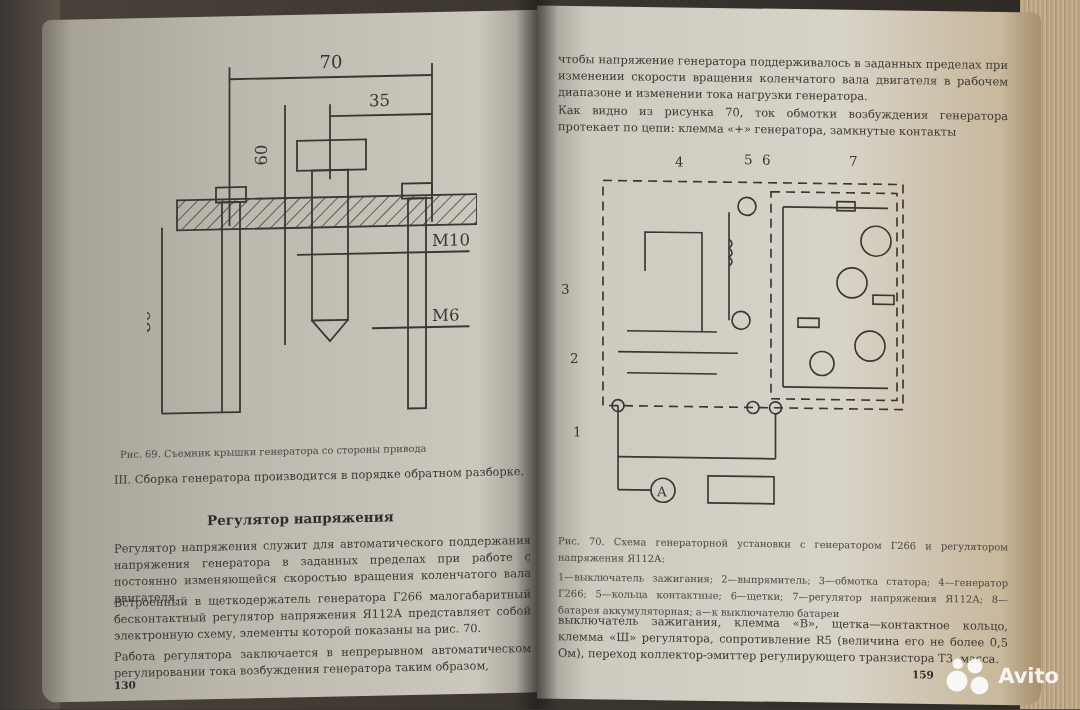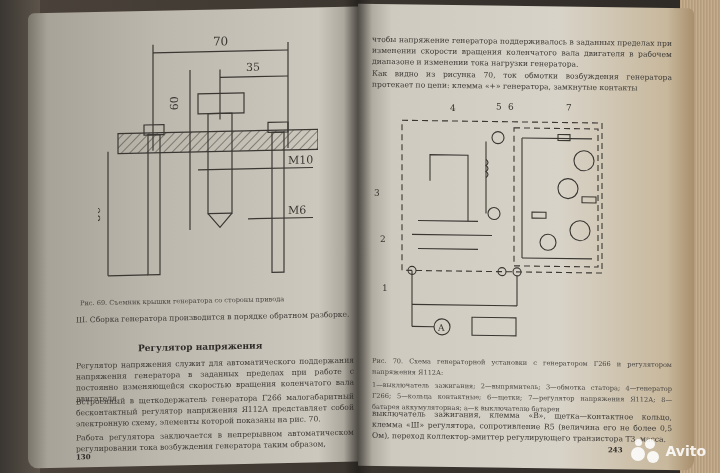--- a/index.html
+++ b/index.html
@@ -123,21 +123,21 @@
       <text x="124" y="12">5</text>
       <text x="136" y="12">6</text>
       <text x="194" y="12">7</text>
       <text x="66" y="234">A</text>
     </g>
   </svg>
 
   <div class="txt cap" style="left:14px;top:352px;width:300px;">Рис. 70. Схема генераторной установки с генератором Г266 и регулятором напряжения Я112А:</div>
   <div class="txt cap" style="left:14px;top:376px;width:300px;">1—выключатель зажигания; 2—выпрямитель; 3—обмотка статора; 4—генератор Г266; 5—кольца контактные; 6—щетки; 7—регулятор напряжения Я112А; 8—батарея аккумуляторная; а—к выключателю батареи</div>
   <div class="txt" style="left:14px;top:404px;width:300px;">выключатель зажигания, клемма «В», щетка—контактное кольцо, клемма «Ш» регулятора, сопротивление R5 (величина его не более 0,5 Ом), переход коллектор-эмиттер регулирующего транзистора Т3, масса.</div>
-  <div class="pgnum" style="left:250px;top:438px;">243</div>
+  <div class="pgnum" style="left:250px;top:438px;">159</div>
 </div>
 
 <div class="gutter"></div>
 
 <div class="watermark">
   <div class="dots">
     <span style="left:0;top:8px;width:14px;height:14px;"></span>
     <span style="left:14px;top:0;width:10px;height:10px;"></span>
     <span style="left:16px;top:12px;width:12px;height:12px;"></span>
     <span style="left:4px;top:0;width:7px;height:7px;"></span>

